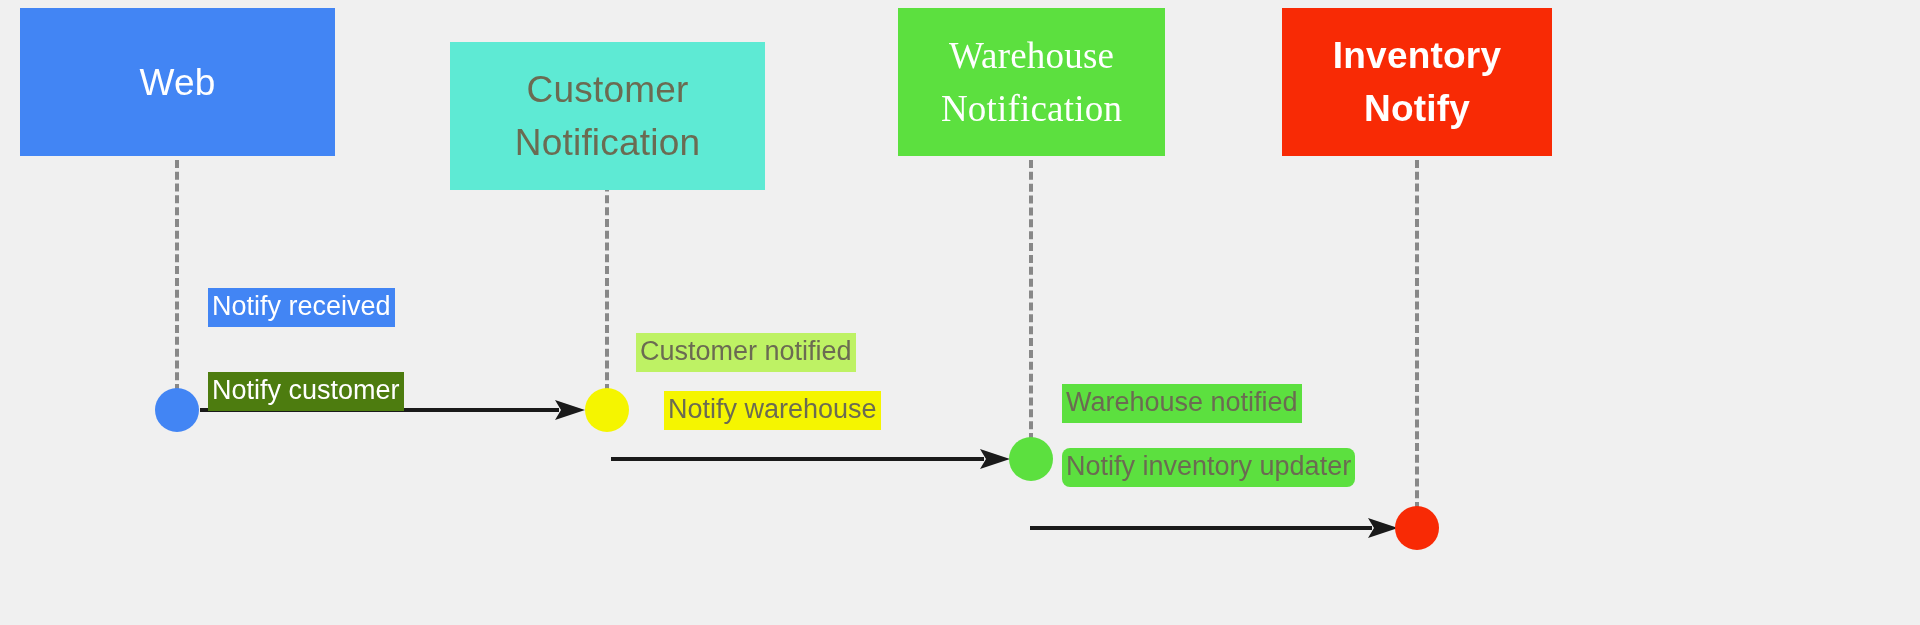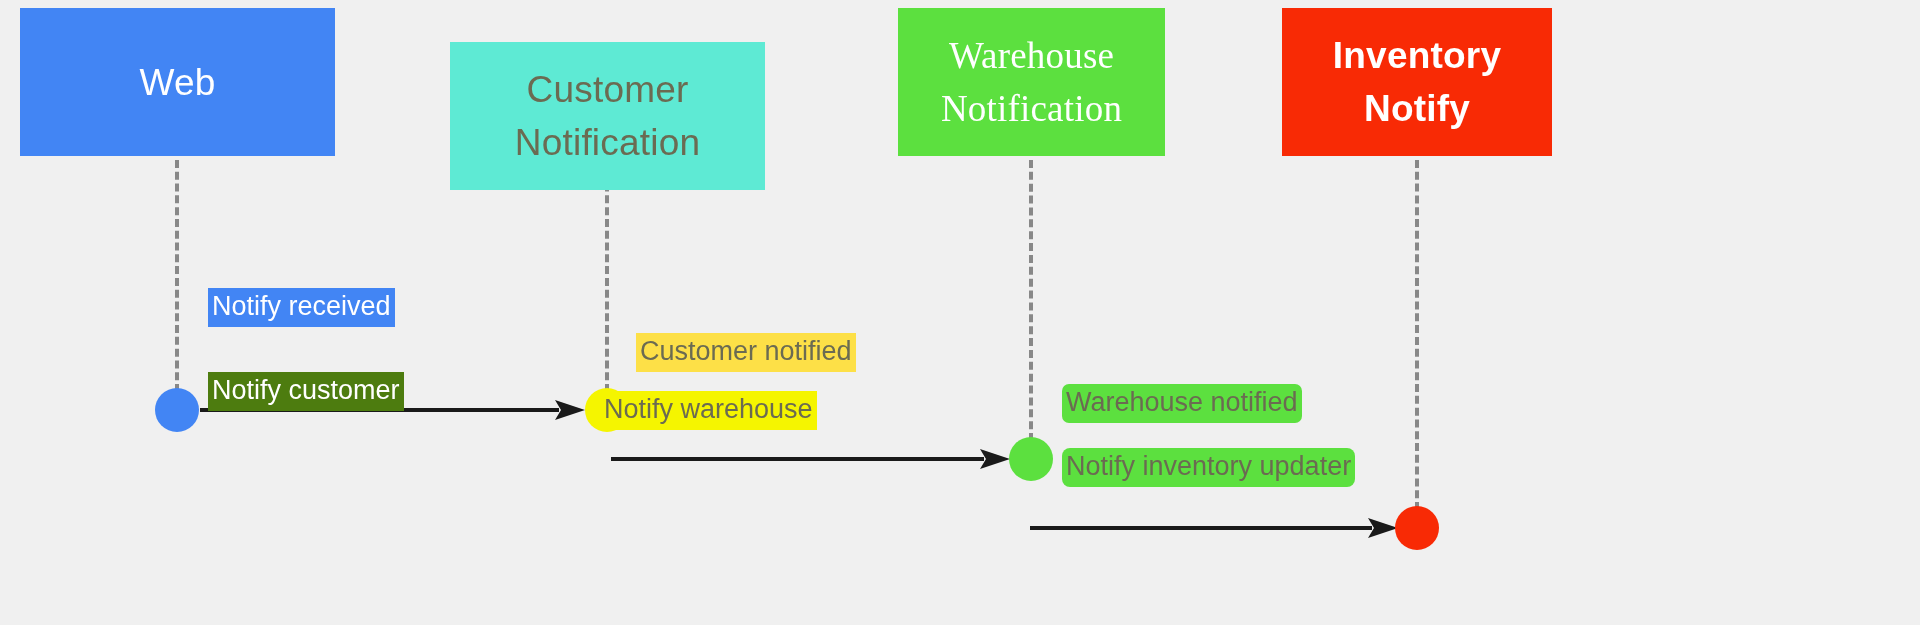--- a/index.html
+++ b/index.html
@@ -133,19 +133,19 @@
   <div id="dots-layer">
       <div class="actor-dot" style="left: 155px; top: 388px; width: 44px; height: 44px; background: rgb(66, 133, 244);"></div>
       <div class="actor-dot" style="left: 585px; top: 388px; width: 44px; height: 44px; background: rgb(245, 245, 0);"></div>
       <div class="actor-dot" style="left: 1009px; top: 437px; width: 44px; height: 44px; background: rgb(92, 224, 63);"></div>
       <div class="actor-dot" style="left: 1395px; top: 506px; width: 44px; height: 44px; background: rgb(248, 42, 5);"></div>
     </div>
 
   <div id="labels-layer">
       <div class="msg-label" style="left: 208px; top: 288px; background: rgb(66, 133, 244); color: rgb(255, 255, 255);">Notify received</div>
       <div class="msg-label" style="left: 208px; top: 372px; background: #4d7c0f; color: rgb(255, 255, 255);">Notify customer</div>
-      <div class="msg-label" style="left: 636px; top: 333px; background: #fde047; color: rgb(107, 107, 82);">Customer notified</div>
-      <div class="msg-label" style="left: 600px; top: 391px; background: rgb(245, 245, 0); color: rgb(107, 107, 82);">Notify warehouse</div>
-      <div class="msg-label" style="left: 1062px; top: 384px; background: rgb(92, 224, 63); color: rgb(107, 107, 82); border-radius: 7px;">Warehouse notified</div>
+      <div class="msg-label" style="left: 636px; top: 333px; background: #bef264; color: rgb(107, 107, 82);">Customer notified</div>
+      <div class="msg-label" style="left: 664px; top: 391px; background: rgb(245, 245, 0); color: rgb(107, 107, 82);">Notify warehouse</div>
+      <div class="msg-label" style="left: 1062px; top: 384px; background: rgb(92, 224, 63); color: rgb(107, 107, 82);">Warehouse notified</div>
       <div class="msg-label" style="left: 1062px; top: 448px; background: rgb(92, 224, 63); color: rgb(107, 107, 82); border-radius: 8px;">Notify inventory updater</div>
     </div>
 
 </div>
 
 </body></html>

